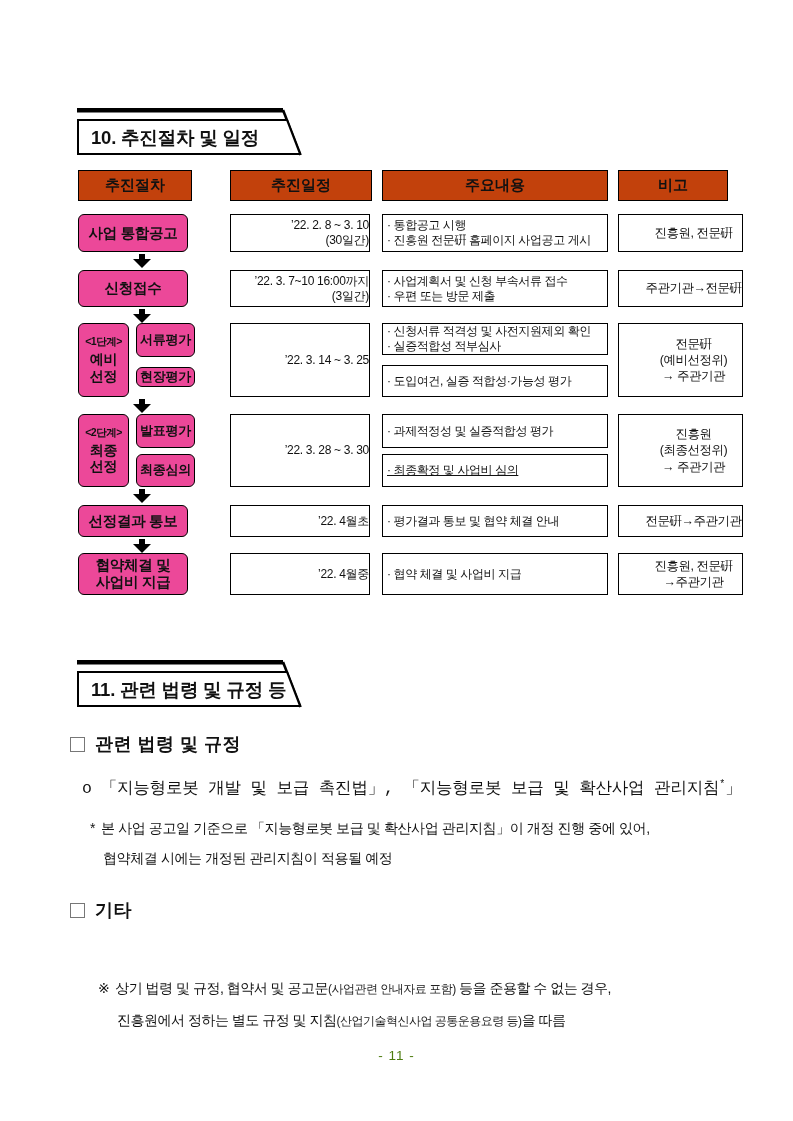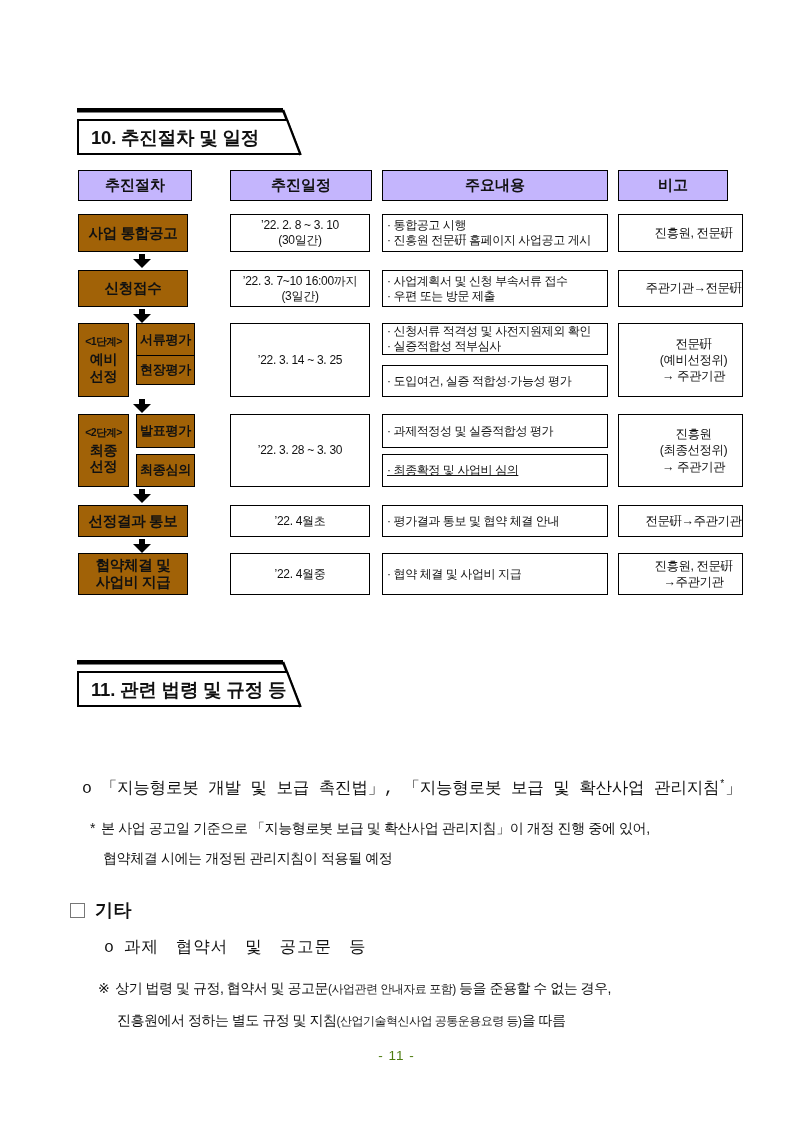--- a/index.html
+++ b/index.html
@@ -10,28 +10,28 @@
   .banner{position:absolute;left:77px;width:240px;height:52px;}
   .banner svg{position:absolute;left:0;top:0;}
   .banner-text{position:absolute;left:14px;top:19px;font-size:18.5px;font-weight:bold;
                letter-spacing:-0.2px;white-space:nowrap;}
 
   
   .row{position:absolute;left:78px;width:652px;}
   .box{position:absolute;box-sizing:border-box;border:1.6px solid #000;background:#fff;
        display:flex;flex-direction:column;align-items:center;justify-content:center;
        text-align:center;line-height:1.25;}
-  .hdr{background:#c4b5fd;font-weight:bold;font-size:15px;}
-  .stage{background:#a16207;font-weight:bold;font-size:14.5px;letter-spacing:-0.3px;}
+  .hdr{background:#c2410c;font-weight:bold;font-size:15px;}
+  .stage{background:#ec4899;font-weight:bold;font-size:14.5px;letter-spacing:-0.3px;border-radius:6px;}
   .sched{font-size:12px;letter-spacing:-0.3px;white-space:nowrap;}
   .contentbox{align-items:flex-start;text-align:left;font-size:12px;letter-spacing:-0.4px;
               padding:10px 4px;white-space:nowrap;}
   .remark{font-size:12.5px;letter-spacing:-0.5px;line-height:1.3;white-space:nowrap;}
   .c1{left:0;width:110px;height:100%;}
-  .c2{left:152px;width:140px;height:100%;}
+  .c2{left:152px;width:140px;height:100%;align-items:flex-end;}
   .c3{left:304px;width:226px;height:100%;}
   .c4{left:540px;width:125px;height:100%;padding-left:26px;}
   .phasebox{left:0;width:51px;height:100%;font-size:14px;line-height:1.2;}
   .phase-tag{font-size:10.5px;font-weight:bold;letter-spacing:-0.5px;margin-bottom:3px;}
   .sub{left:58px;width:59px;font-size:13px;}
 
   
   .arrow{position:absolute;left:132px;width:20px;display:flex;flex-direction:column;align-items:center;}
   .arrow .stem{width:6px;height:5px;background:#000;}
   .arrow .head{width:0;height:0;border-left:9px solid transparent;border-right:9px solid transparent;
@@ -111,21 +111,21 @@
       <div class="head"></div>
     </div>
 
   <div class="row" style="top:323px;height:74px;">
     <div class="box stage phasebox">
       <div class="phase-tag">&lt;1단계&gt;</div>
       <div>예비</div>
       <div>선정</div>
     </div>
     <div class="box stage sub" style="top:0;height:34px;">서류평가</div>
-    <div class="box stage sub" style="top:32px;height:30px;">현장평가</div>
+    <div class="box stage sub" style="top:44px;height:20px;">현장평가</div>
     <div class="box sched c2">’22. 3. 14 ~ 3. 25</div>
     <div class="box contentbox c3" style="top:0;height:32px;">
       <div>· 신청서류 적격성 및 사전지원제외 확인</div>
       <div>· 실증적합성 적부심사</div>
     </div>
     <div class="box contentbox c3" style="top:42px;height:32px;">
       <div>· 도입여건, 실증 적합성·가능성 평가</div>
     </div>
     <div class="box remark c4">
       <div>전문硏</div>
@@ -195,40 +195,41 @@
 
   <div class="banner" style="top:658px;">
     <svg width="240" height="52" viewBox="0 0 240 52">
       <rect x="0" y="2" width="206" height="4.5" fill="#000"></rect>
       <line x1="206" y1="4" x2="223.5" y2="49" stroke="#000" stroke-width="2.6"></line>
       <polygon points="1,14 210,14 223,48 1,48" fill="#ffffff" stroke="#000" stroke-width="2"></polygon>
     </svg>
     <div class="banner-text">11. 관련 법령 및 규정 등</div>
   </div>
 
+  <div class="sq-heading" style="left:70px;top:732px;">
+    <span class="sqbullet"></span>
+    <span>관련 법령 및 규정</span>
+  </div>
 
   <div class="serif-line" style="left:82px;top:777px;">
     <span class="ob">o</span><span>「지능형로봇 개발 및 보급 촉진법」, 「지능형로봇 보급 및 확산사업 관리지침</span><sup>*</sup><span>」</span>
   </div>
 
   <div class="fn" style="left:90px;top:820px;">
     <span class="fnmark">*</span><span>본 사업 공고일 기준으로 「지능형로봇 보급 및 확산사업 관리지침」이 개정 진행 중에 있어,</span>
   </div>
   <div class="fn" style="left:103px;top:850px;">
     <span>협약체결 시에는 개정된 관리지침이 적용될 예정</span>
   </div>
 
   <div class="sq-heading" style="left:70px;top:898px;">
     <span class="sqbullet"></span>
     <span>기타</span>
   </div>
 
-  <div class="serif-line wide" style="left:104px;top:936px;">
-    <span class="ob">o</span><span>과제 협약서 및 공고문 등</span>
-  </div>
 
   <div class="refnote" style="left:98px;top:980px;">
     <span class="mark">※</span><span>상기 법령 및 규정, 협약서 및 공고문</span><span class="small">(사업관련 안내자료 포함)</span><span> 등을 준용할 수 없는 경우,</span>
   </div>
   <div class="refnote" style="left:117px;top:1012px;">
     <span>진흥원에서 정하는 별도 규정 및 지침</span><span class="small">(산업기술혁신사업 공통운용요령 등)</span><span>을 따름</span>
   </div>
 
   <div class="pagenum">- 11 -</div>
 

